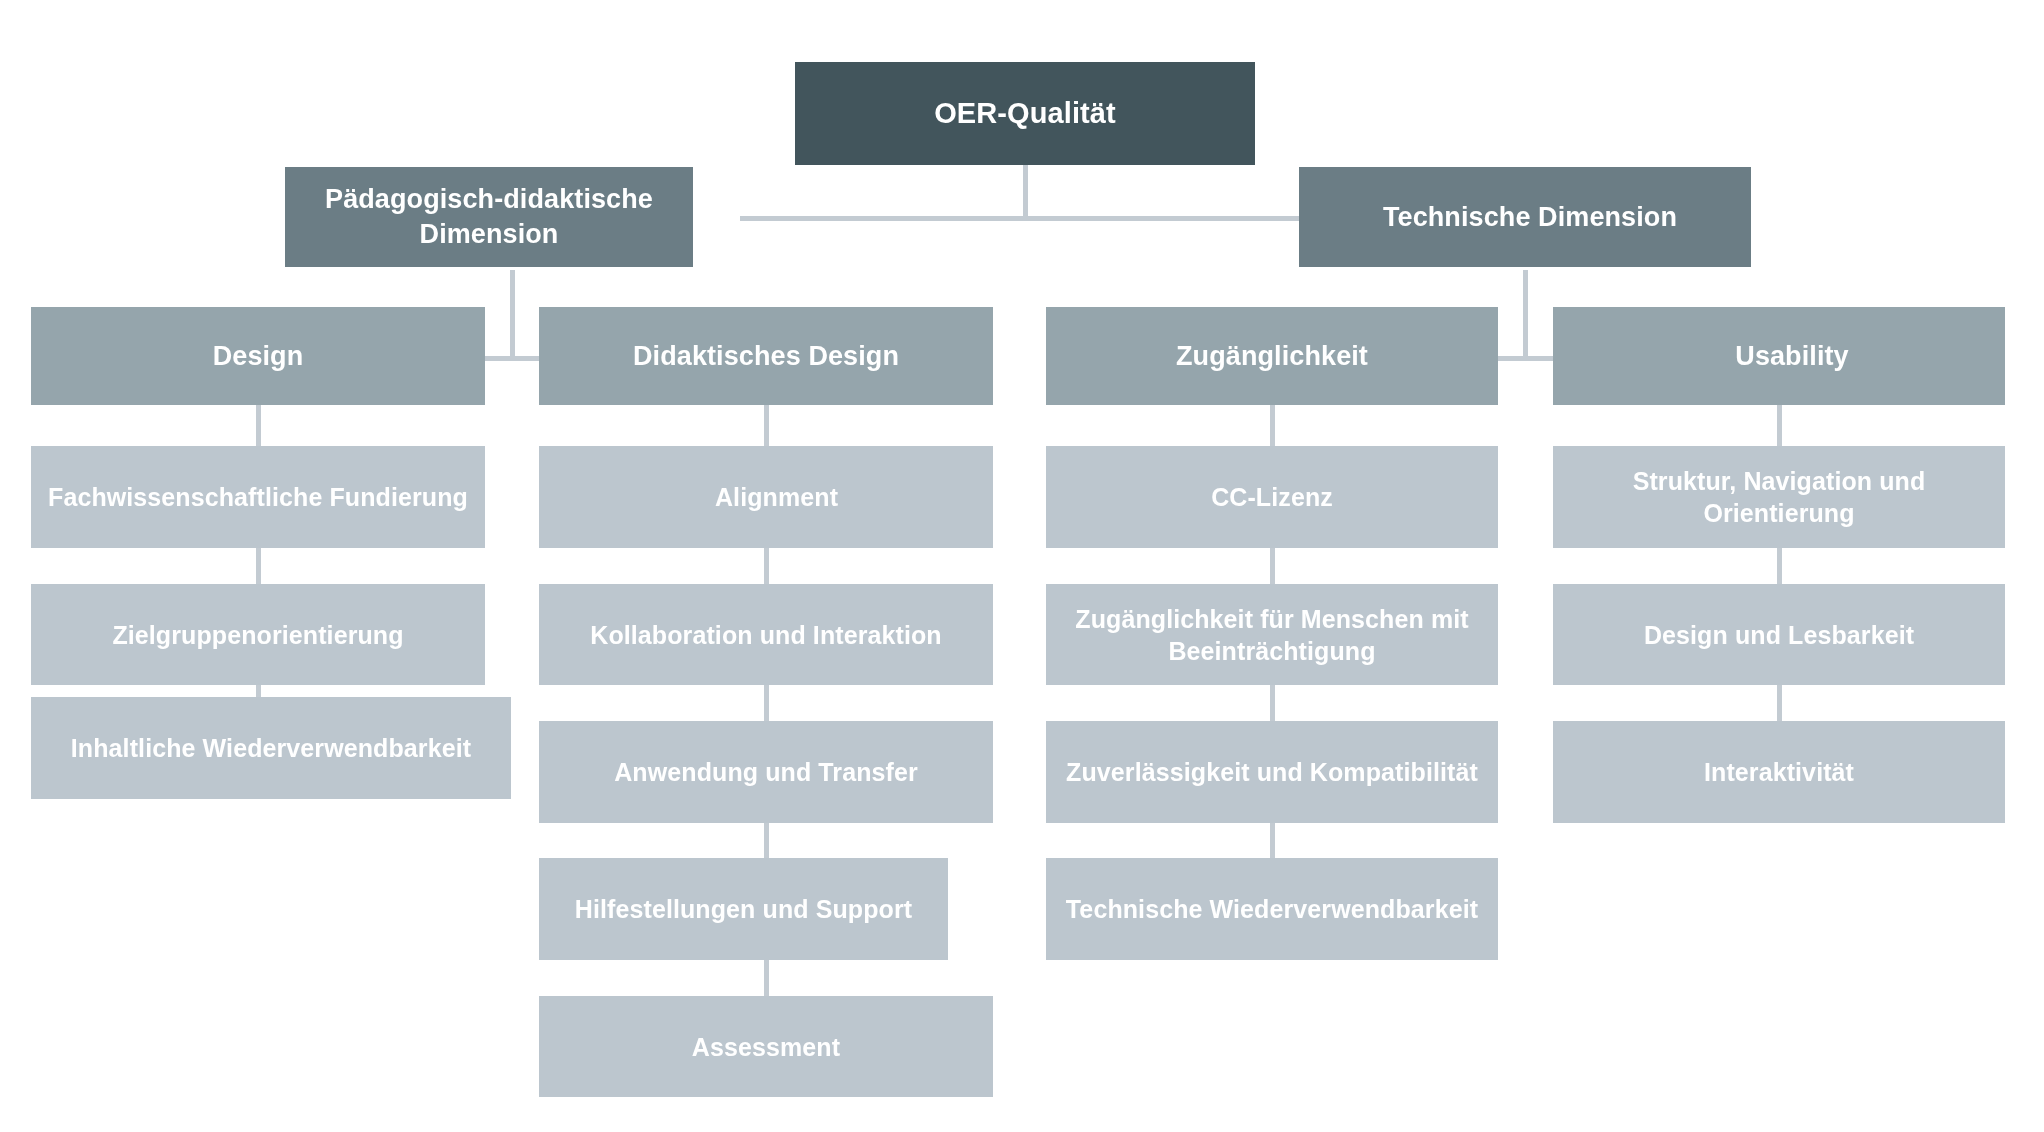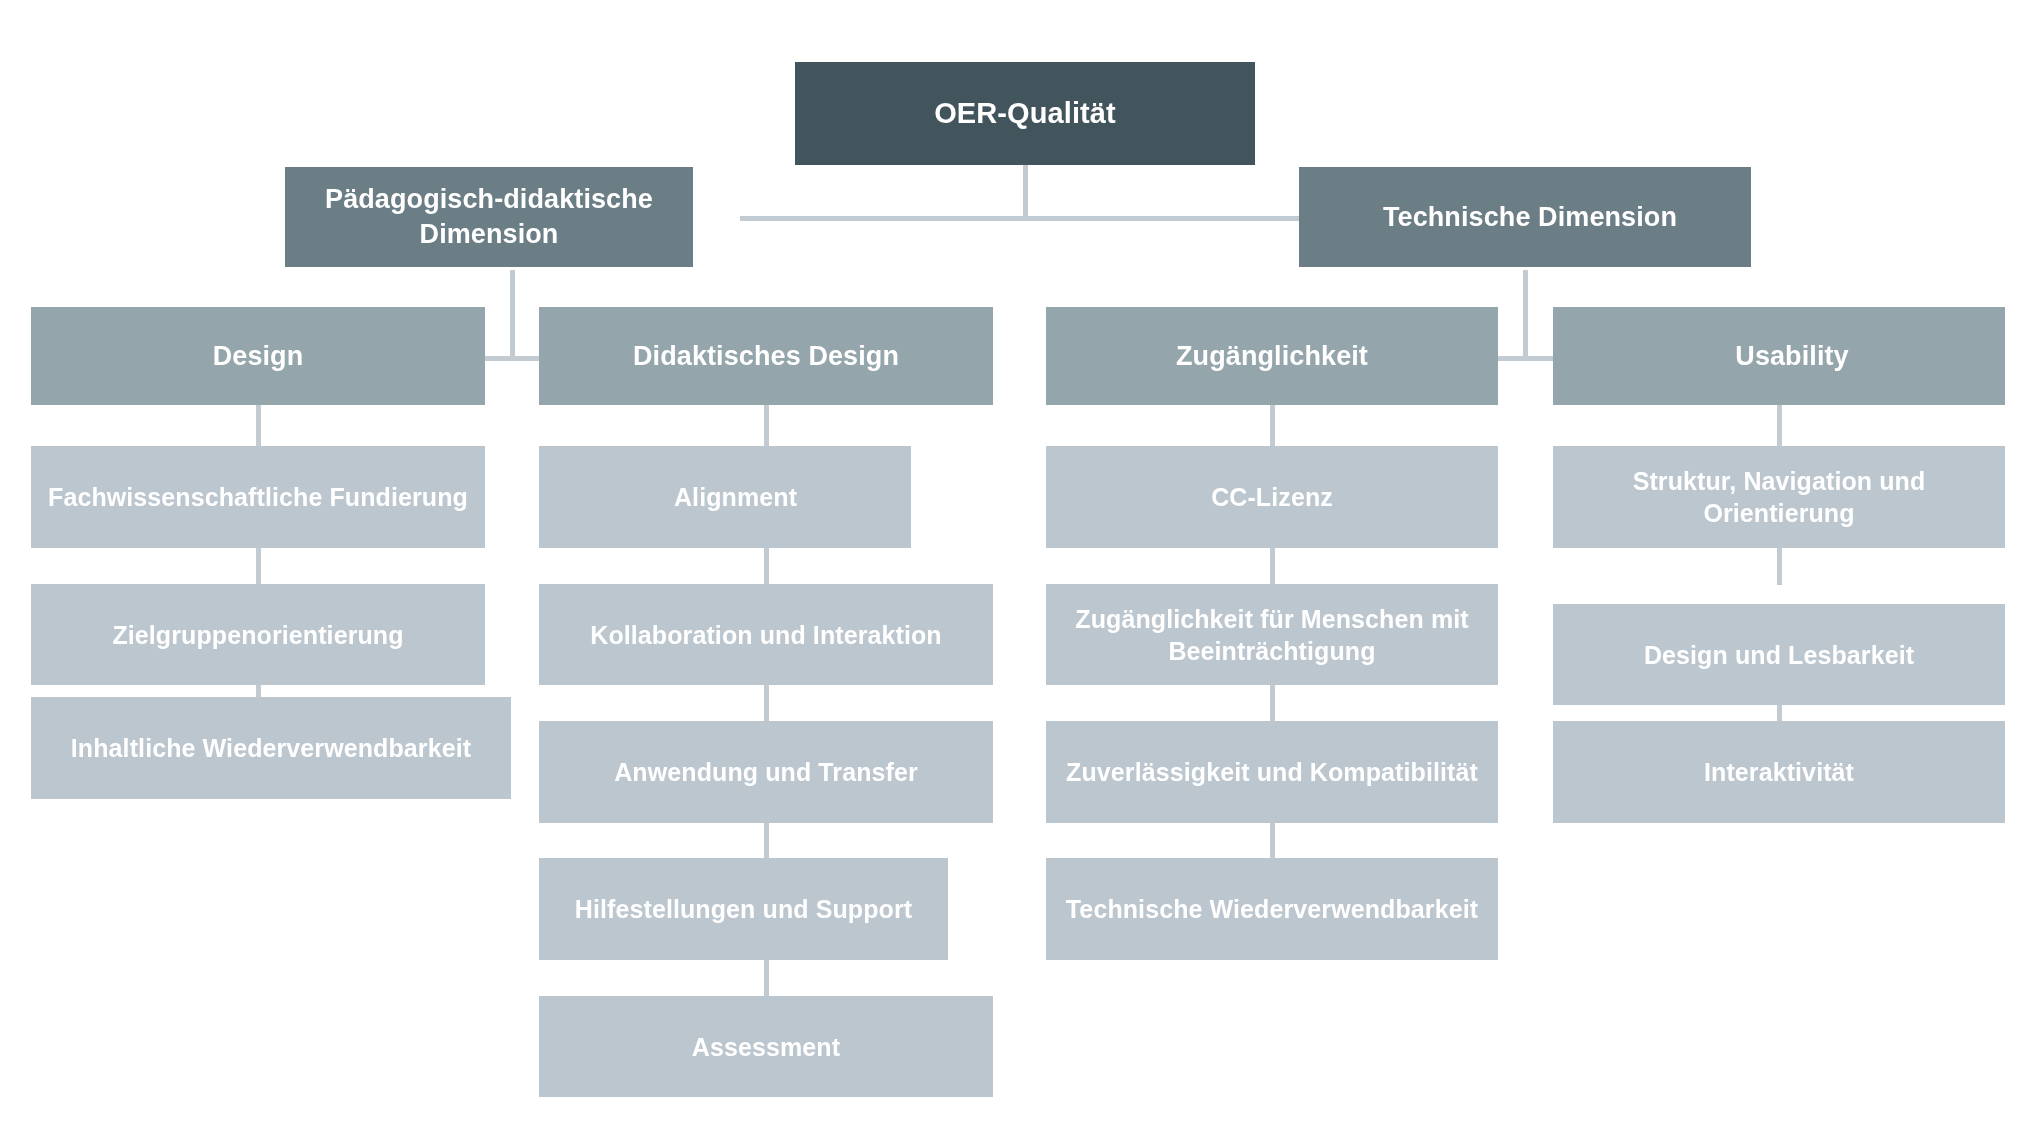--- a/index.html
+++ b/index.html
@@ -99,28 +99,28 @@
 
   <div class="node lvl-cat" style="left:31px; top:307px; width:454px; height:98px;">Design</div>
   <div class="node lvl-cat" style="left:539px; top:307px; width:454px; height:98px;">Didaktisches Design</div>
   <div class="node lvl-cat" style="left:1046px; top:307px; width:452px; height:98px;">Zugänglichkeit</div>
   <div class="node lvl-cat" style="left:1553px; top:307px; width:452px; height:98px;padding-left:40px;">Usability</div>
 
   <div class="node lvl-leaf" style="left:31px; top:446px; width:454px; height:102px;">Fachwissenschaftliche Fundierung</div>
   <div class="node lvl-leaf" style="left:31px; top:584px; width:454px; height:101px;">Zielgruppenorientierung</div>
   <div class="node lvl-leaf" style="left:31px; top:697px; width:480px; height:102px;">Inhaltliche Wiederverwendbarkeit</div>
 
-  <div class="node lvl-leaf" style="left:539px; top:446px; width:372px; height:102px;padding-left:35px;">Alignment</div>
+  <div class="node lvl-leaf" style="left:539px; top:446px; width:454px; height:102px;padding-left:35px;">Alignment</div>
   <div class="node lvl-leaf" style="left:539px; top:584px; width:454px; height:101px;">Kollaboration und Interaktion</div>
   <div class="node lvl-leaf" style="left:539px; top:721px; width:454px; height:102px;">Anwendung und Transfer</div>
   <div class="node lvl-leaf" style="left:539px; top:858px; width:409px; height:102px;">Hilfestellungen und Support</div>
   <div class="node lvl-leaf" style="left:539px; top:996px; width:454px; height:101px;">Assessment</div>
 
   <div class="node lvl-leaf" style="left:1046px; top:446px; width:452px; height:102px;">CC-Lizenz</div>
   <div class="node lvl-leaf" style="left:1046px; top:584px; width:452px; height:101px;">Zugänglichkeit für Menschen mit Beeinträchtigung</div>
   <div class="node lvl-leaf" style="left:1046px; top:721px; width:452px; height:102px;">Zuverlässigkeit und Kompatibilität</div>
   <div class="node lvl-leaf" style="left:1046px; top:858px; width:452px; height:102px;">Technische Wiederverwendbarkeit</div>
 
   <div class="node lvl-leaf" style="left:1553px; top:446px; width:452px; height:102px;">Struktur, Navigation und Orientierung</div>
-  <div class="node lvl-leaf" style="left:1553px; top:584px; width:452px; height:101px;margin-top:20px;">Design und Lesbarkeit</div>
+  <div class="node lvl-leaf" style="left:1553px; top:584px; width:452px; height:101px;">Design und Lesbarkeit</div>
   <div class="node lvl-leaf" style="left:1553px; top:721px; width:452px; height:102px;">Interaktivität</div>
 
 </div>
 
 </body></html>

